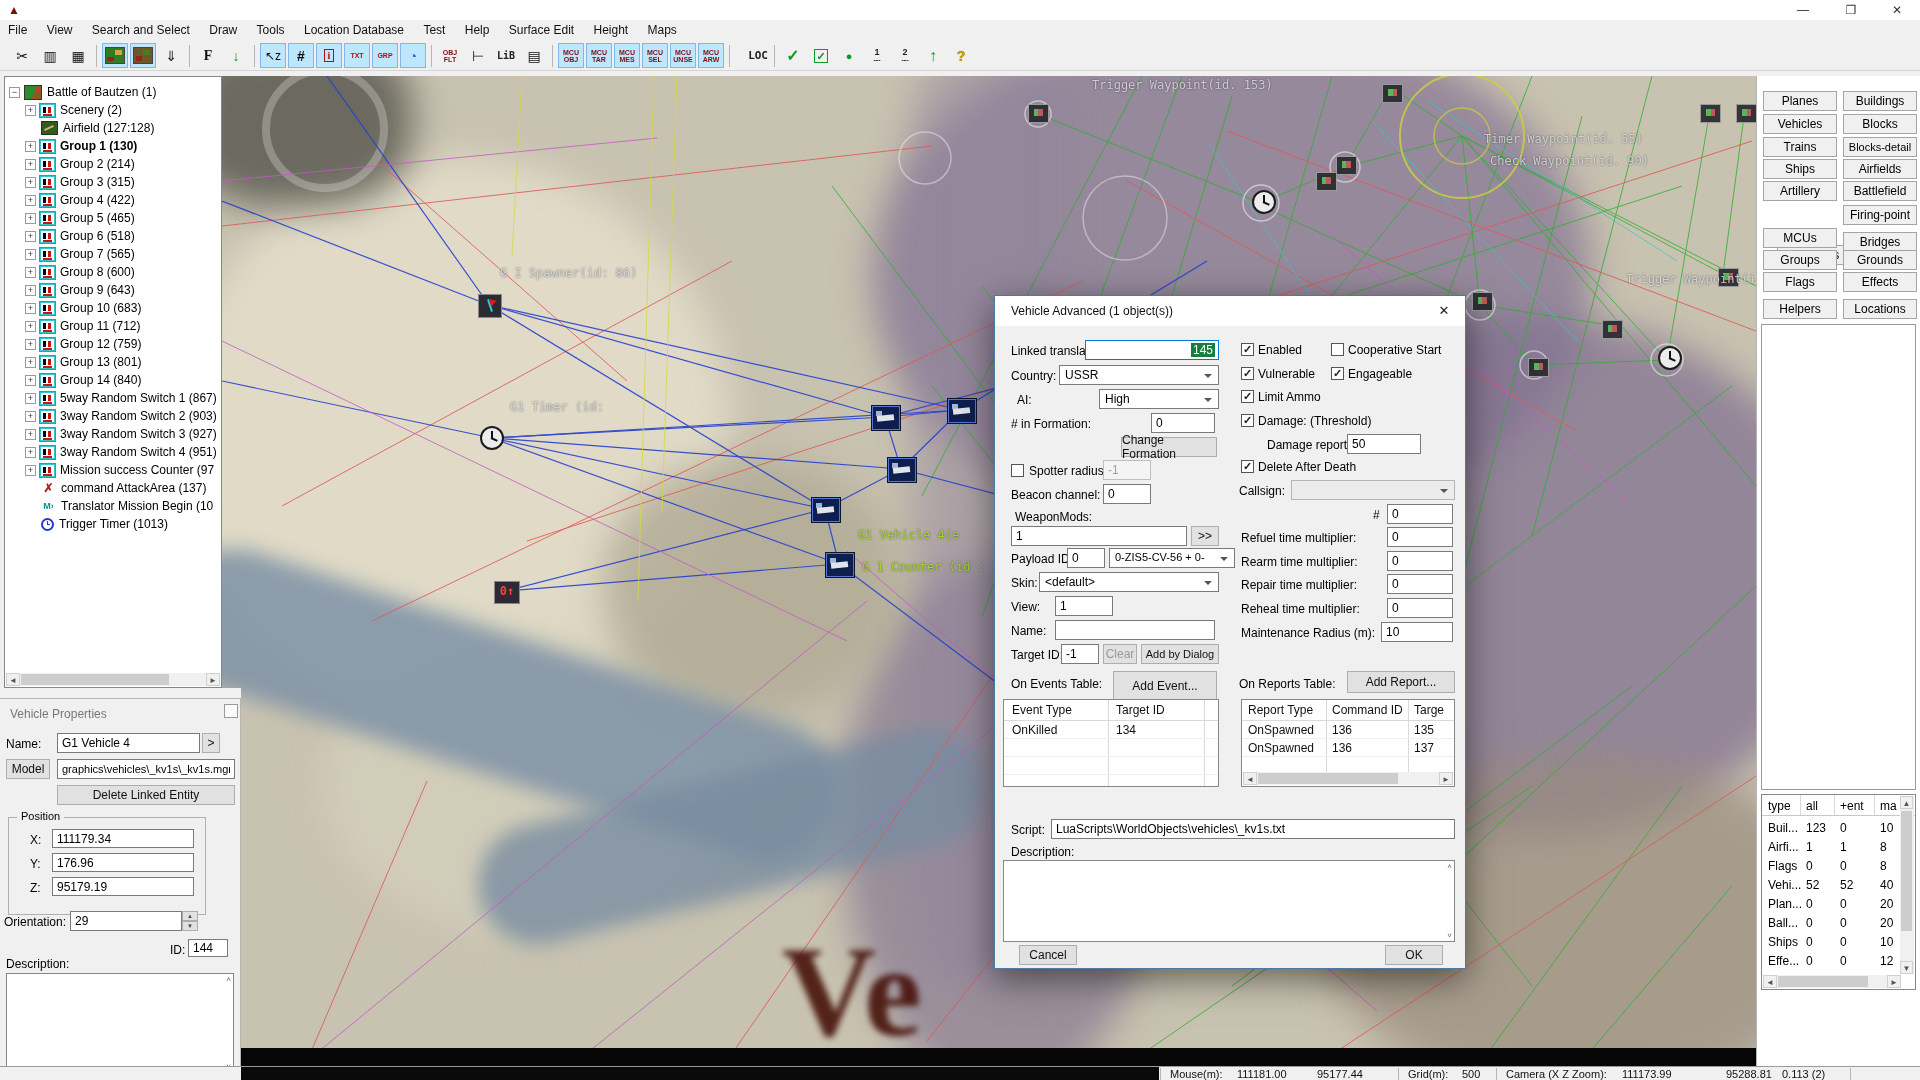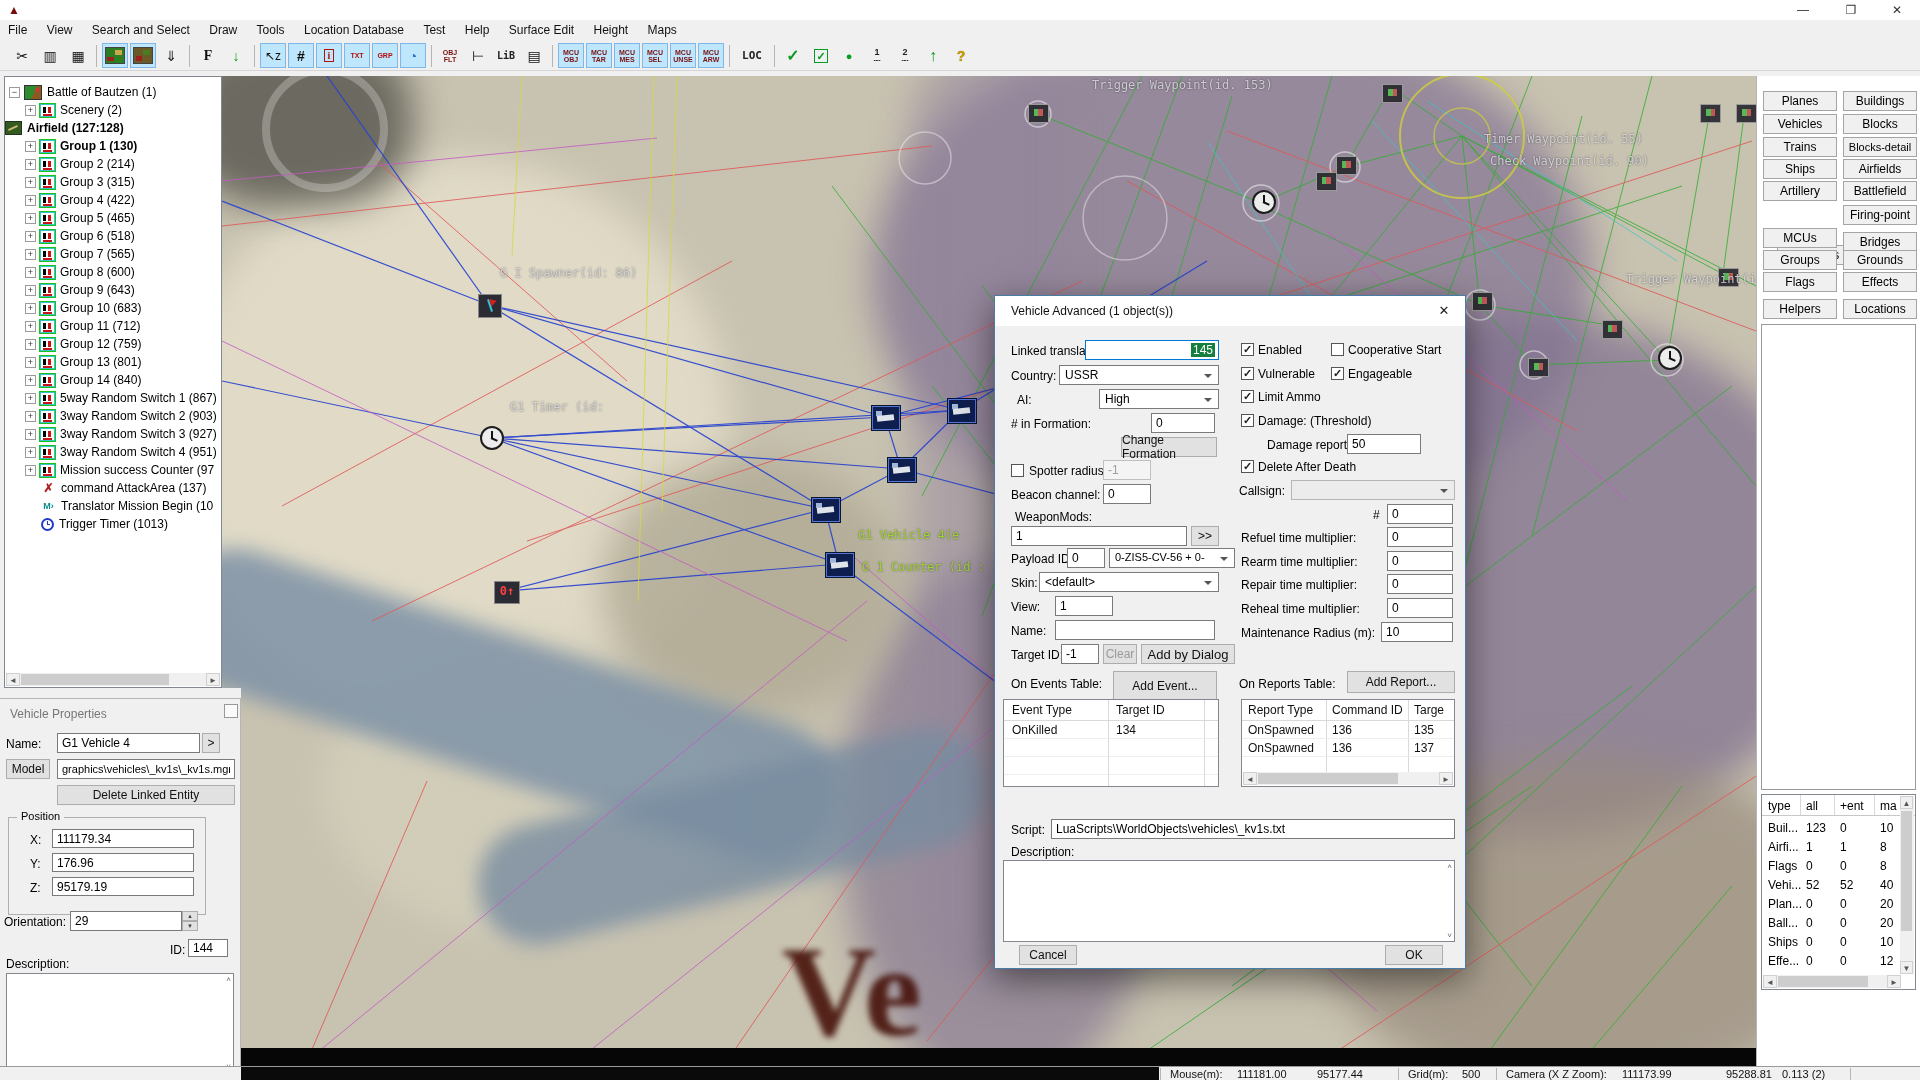--- a/index.html
+++ b/index.html
@@ -224,21 +224,21 @@
       </div>
     <div class="tbtn act">
         <span class="t2">MCU</span>
         <span class="t2">UNSE</span>
       </div>
     <div class="tbtn act">
         <span class="t2">MCU</span>
         <span class="t2">ARW</span>
       </div>
     <div class="tsep"></div>
-    <div class="tbtn" style="width:34px;">
+    <div class="tbtn" style="width:34px;align-items:flex-end;">
         <span class="gMono" style="font-size:11px;">LOC</span>
       </div>
     <div class="tsep"></div>
     <div class="tbtn">
         <span class="gGrn" style="font-size:16px;">✓</span>
       </div>
     <div class="tbtn">
         <span class="gGrn boxed">✓</span>
       </div>
     <div class="tbtn">
@@ -437,21 +437,21 @@
       <div class="trow" style="padding-left:4px;">
           <span class="exp">−</span>
           <span class="ico-msn"></span>
           <span class="tlbl">Battle of Bautzen (1)</span>
         </div>
       <div class="trow" style="padding-left:20px;">
           <span class="exp">+</span>
           <span class="ico-grp"></span>
           <span class="tlbl">Scenery (2)</span>
         </div>
-      <div class="trow" style="font-weight:bold;">
+      <div class="trow" style="padding-left:36px;">
           <span class="ico-air"></span>
           <span class="tlbl">Airfield (127:128)</span>
         </div>
       <div class="trow" style="padding-left:20px;">
           <span class="exp">+</span>
           <span class="ico-grp"></span>
           <span class="tlbl bold">Group 1 (130)</span>
         </div>
       <div class="trow" style="padding-left:20px;">
           <span class="exp">+</span>
@@ -627,21 +627,21 @@
     <div class="dd" style="left:114px;top:252px;width:126px;font-size:11px;"><span>0-ZIS5-CV-56 + 0-</span></div>
     <div class="lbl" style="left:16px;top:280px;">Skin:</div>
     <div class="dd" style="left:44px;top:276px;width:180px;"><span>&lt;default&gt;</span></div>
     <div class="lbl" style="left:16px;top:304px;">View:</div>
     <input class="inp" style="left: 60px; top: 300px; width: 58px;" value="1">
     <div class="lbl" style="left:16px;top:328px;">Name:</div>
     <input class="inp" style="left: 60px; top: 324px; width: 160px;" value="">
     <div class="lbl" style="left:16px;top:352px;">Target ID:</div>
     <input class="inp" style="left: 66px; top: 348px; width: 38px;" value="-1">
     <div class="btn dis" style="left:108px;top:348px;width:34px;height:20px;">Clear</div>
-    <div class="btn" style="left:146px;top:348px;width:94px;height:20px;font-size:13px;">Add by Dialog</div>
+    <div class="btn" style="left:146px;top:348px;width:78px;height:20px;font-size:11px;">Add by Dialog</div>
     <div class="lbl" style="left:16px;top:381px;">On Events Table:</div>
     <div class="btn" style="left:118px;top:375px;width:104px;height:30px;">Add Event...</div>
     <div class="dtable" style="left:8px;top:403px;width:216px;height:88px;">
       <span class="hdr" style="left:8px;">Event Type</span>
       <span class="hdr" style="left:112px;">Target ID</span>
       <div class="vline" style="left:104px;top:0;height:88px;"></div>
       <div class="vline" style="left:200px;top:0;height:88px;"></div>
       <div class="hline" style="left:0;top:20px;width:216px;"></div>
       <div class="hline" style="left:0;top:38px;width:216px;background:#eee;"></div>
       <div class="hline" style="left:0;top:56px;width:216px;background:#eee;"></div>

